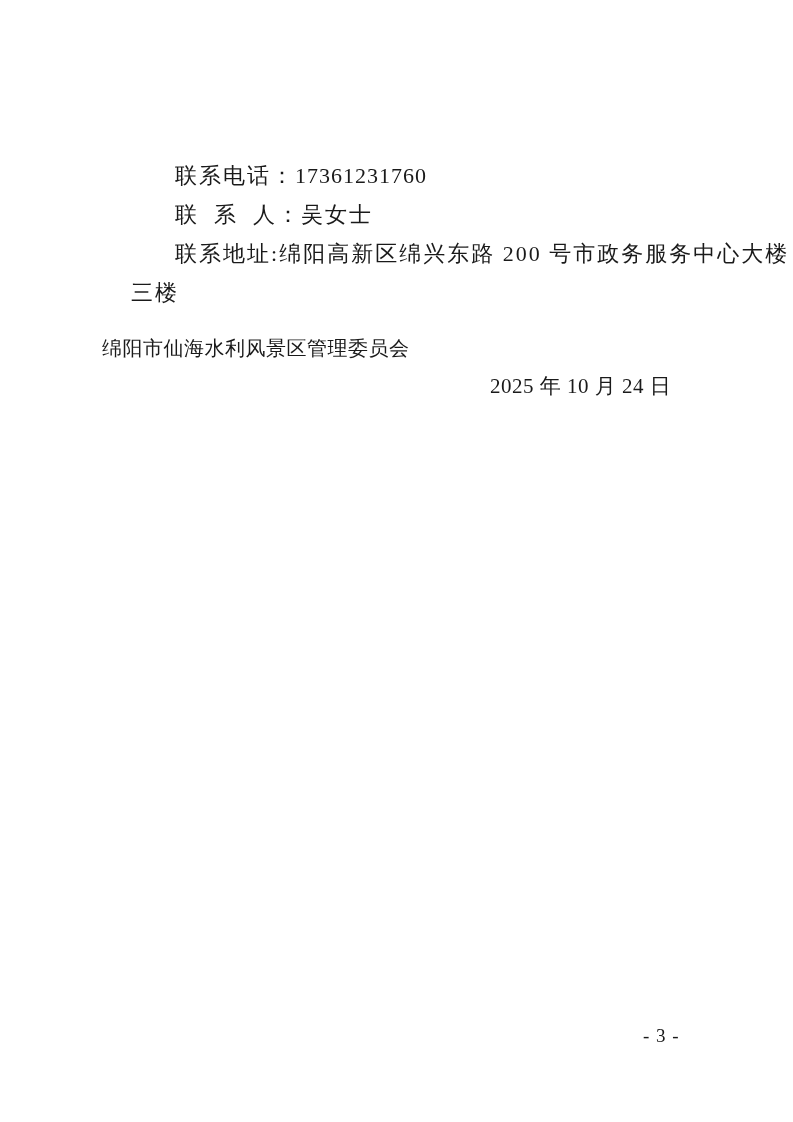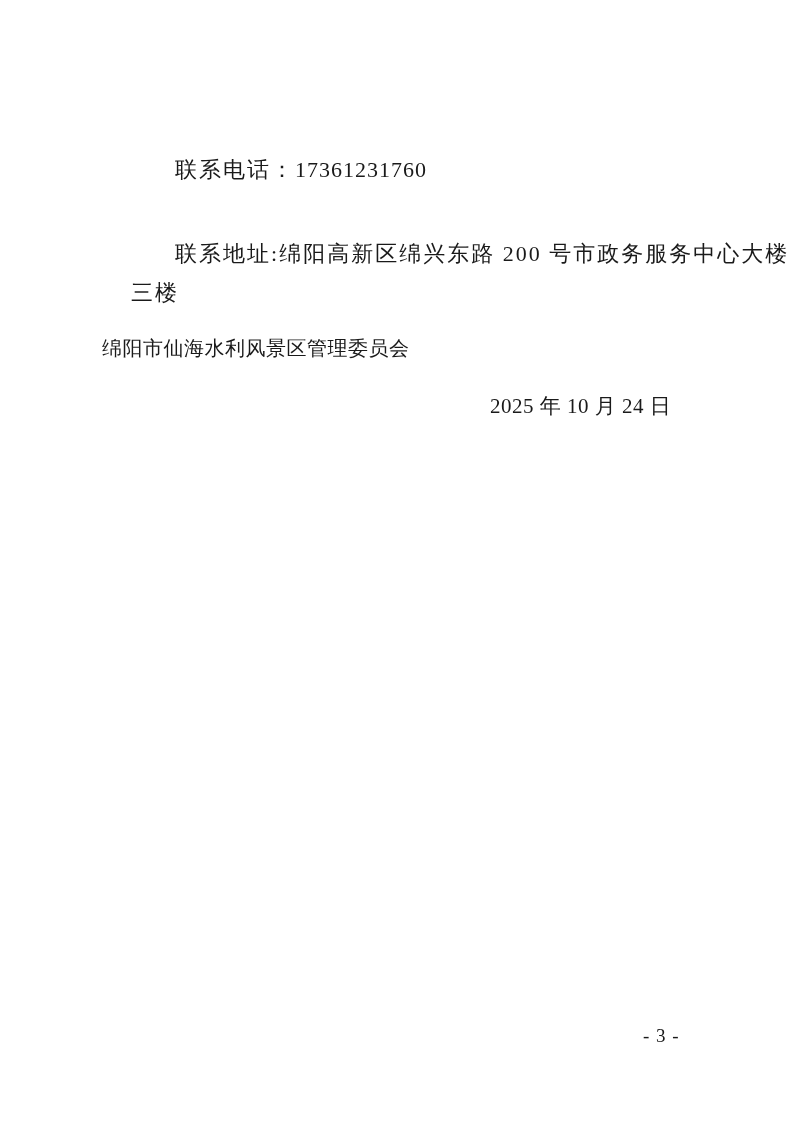--- a/index.html
+++ b/index.html
@@ -34,38 +34,41 @@
   }
   .date-text {
     font-size: 21px;
     letter-spacing: 0.5px;
   }
   .page-num {
     font-size: 19px;
     letter-spacing: 1px;
   }
   
-  #line-phone    { top: 137px; left: 145px; text-align: right; }
+  #line-phone    { top: 143px; left: 145px; text-align: right; }
   #line-person   { top: 182px; left: 145px; }
   #line-address1 { top: 221px; left: 145px; }
   #line-address2 { top: 260px; left: 101px; }
   #sig-left      { top: 338px; left: 102px; }
   #sig-right     { top: 338px; left: 426px; }
-  #sig-date      { top: 396px; left: 490px; }
+  #sig-date      { top: 376px; left: 490px; }
   #footer-page   { top: 1026px; left: 643px; }
 </style>
 </head>
 <body>
 
 <div class="page">
 
   <div class="doc-line body-text" id="line-phone">
     <span>联系电话：</span><span class="num">17361231760</span>
   </div>
 
+  <div class="doc-line body-text" id="line-person">
+    <span>联  系  人：</span><span>吴女士</span>
+  </div>
 
   <div class="doc-line body-text" id="line-address1">
     <span>联系地址:</span><span>绵阳高新区绵兴东路 200 号市政务服务中心大楼</span>
   </div>
 
   <div class="doc-line sig-text" id="sig-left">绵阳市仙海水利风景区管理委员会</div>
 
   <div class="doc-line body-text" id="line-address2">
     <span>三楼</span>
   </div>

